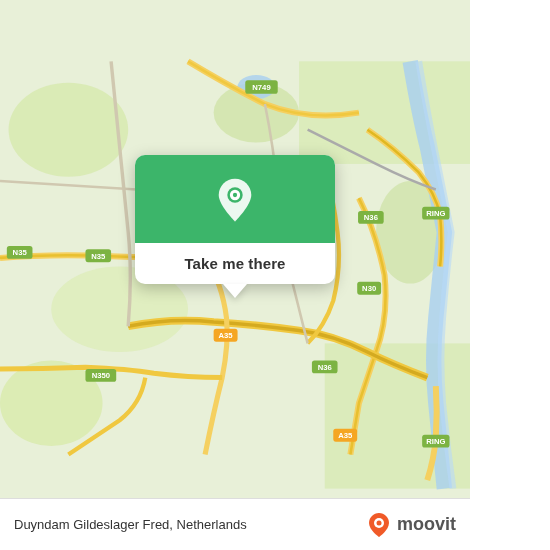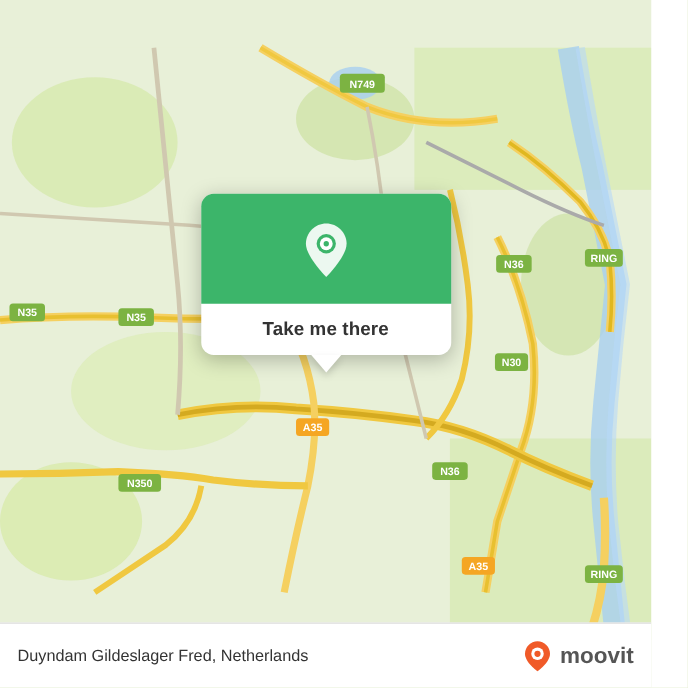--- a/index.html
+++ b/index.html
@@ -6,21 +6,21 @@
 
     body {
       width: 550px;
       height: 550px;
       overflow: hidden;
       font-family: Arial, sans-serif;
       position: relative;
     }
 
     #map-container {
-      width: 521px;
+      width: 470px;
       height: 550px;
       position: relative;
       background-color: #e8f0d8;
       overflow: hidden;
     }
 
     
     #map-bg {
       width: 100%;
       height: 100%;

